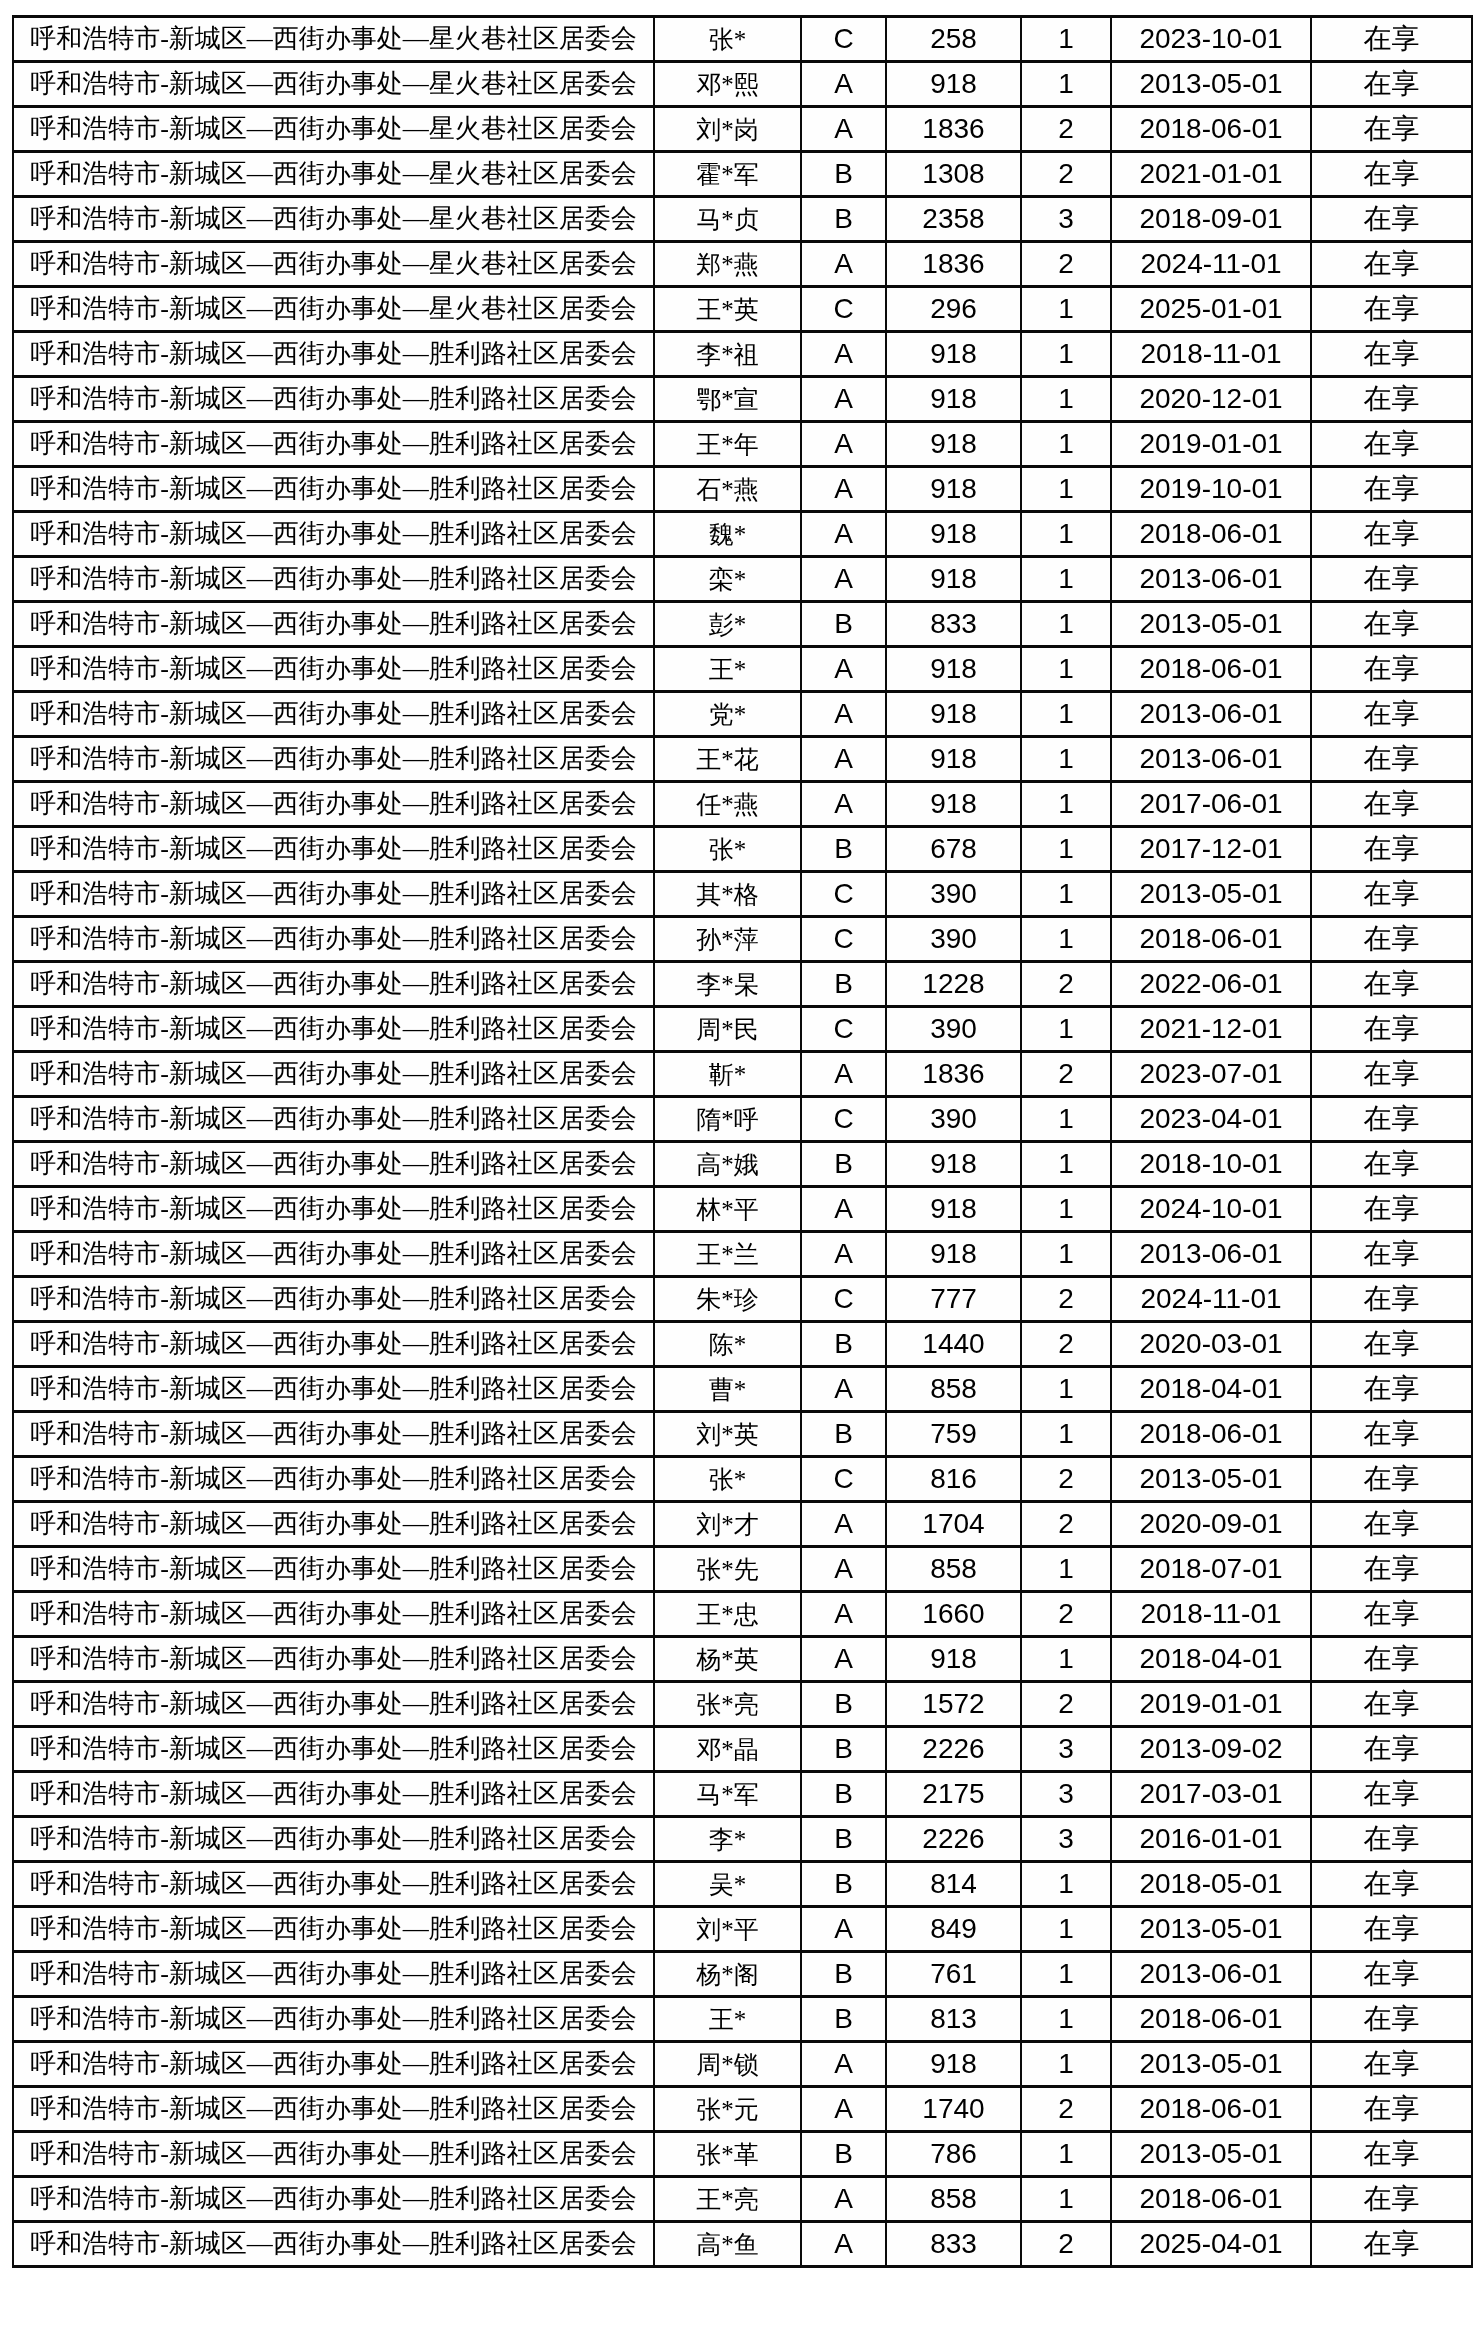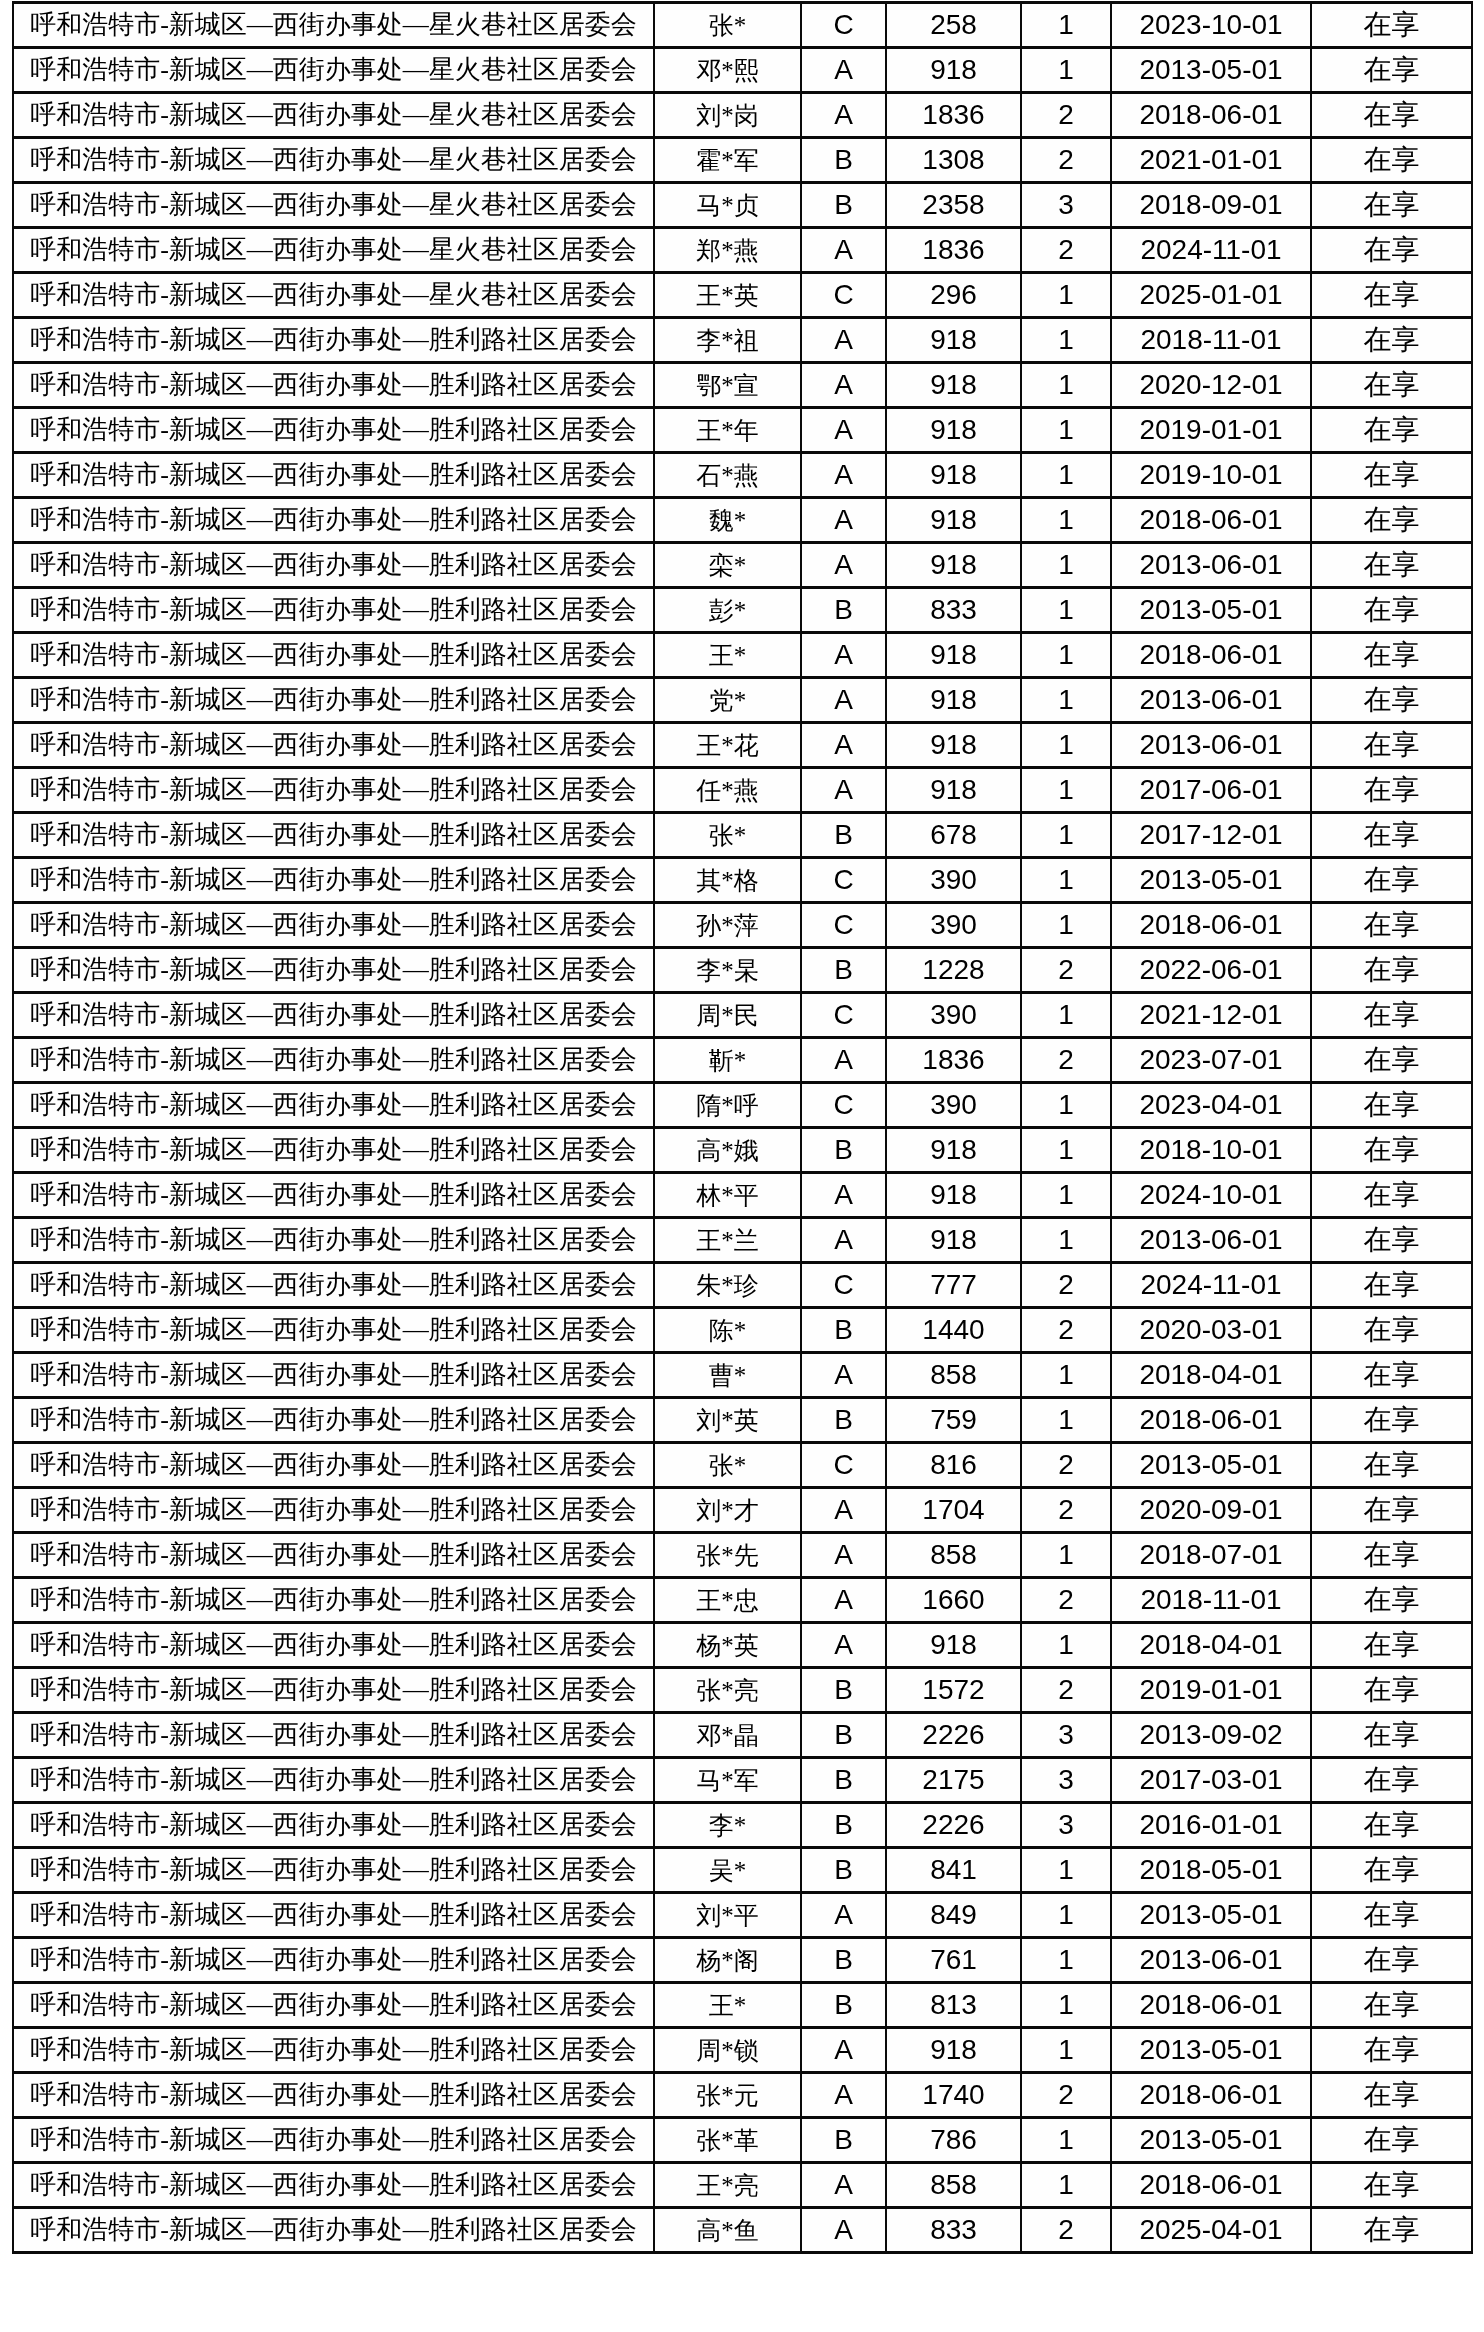--- a/index.html
+++ b/index.html
@@ -10,21 +10,21 @@
   body {
     width: 1484px;
     height: 2332px;
     position: relative;
     font-family: "Liberation Serif", "DejaVu Serif", serif;
     color: #000000;
   }
   table.roster {
     position: absolute;
     left: 12px;
-    top: 1px;
+    top: 15px;
     width: 1459px;
     border-collapse: collapse;
     table-layout: fixed;
     background: #fefefe;
   }
   table.roster td {
     border: 2px solid #0a0a0a;
     border-top-width: 3px;
     border-bottom-width: 3px;
     text-align: center;
@@ -435,21 +435,21 @@
         <td class="cell-category">B</td>
         <td class="cell-amount">2226</td>
         <td class="cell-count">3</td>
         <td class="cell-date">2016-01-01</td>
         <td class="cell-status">在享</td>
       </tr>
       <tr>
         <td class="cell-region">呼和浩特市-新城区—西街办事处—胜利路社区居委会</td>
         <td class="cell-name">吴*</td>
         <td class="cell-category">B</td>
-        <td class="cell-amount">841</td>
+        <td class="cell-amount">814</td>
         <td class="cell-count">1</td>
         <td class="cell-date">2018-05-01</td>
         <td class="cell-status">在享</td>
       </tr>
       <tr>
         <td class="cell-region">呼和浩特市-新城区—西街办事处—胜利路社区居委会</td>
         <td class="cell-name">刘*平</td>
         <td class="cell-category">A</td>
         <td class="cell-amount">849</td>
         <td class="cell-count">1</td>

